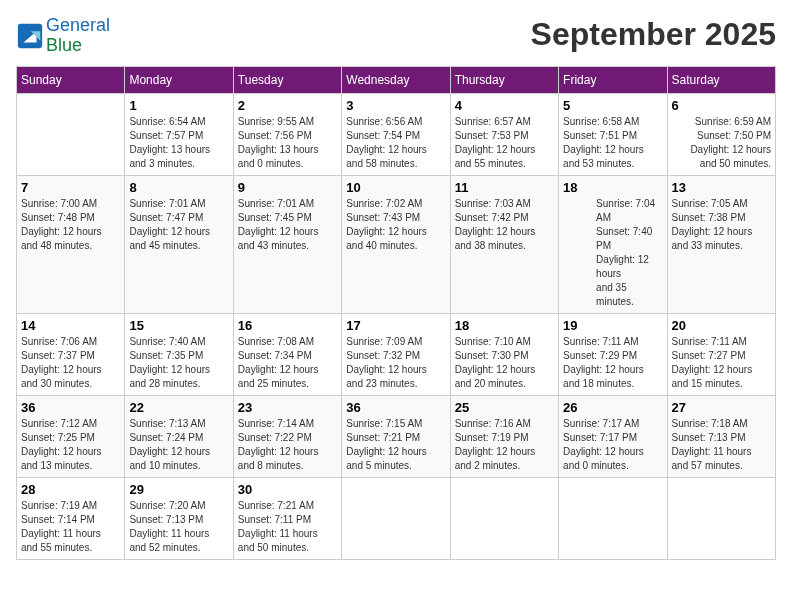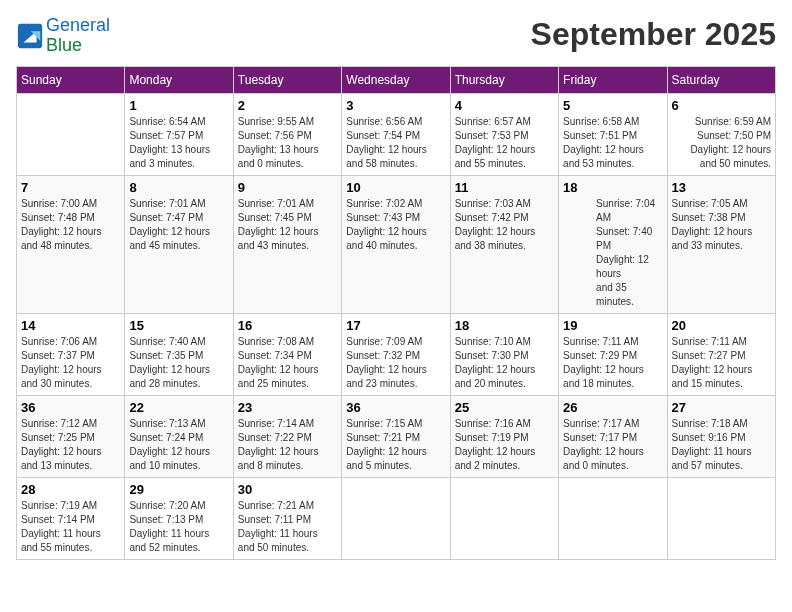--- a/index.html
+++ b/index.html
@@ -306,21 +306,21 @@
         <td>
           <div class="day-number">26</div>
           <div class="day-info" style="white-space: pre-line;">Sunrise: 7:17 AM
 Sunset: 7:17 PM
 Daylight: 12 hours
 and 0 minutes.</div>
         </td>
         <td>
           <div class="day-number">27</div>
           <div class="day-info" style="white-space: pre-line;">Sunrise: 7:18 AM
-Sunset: 9:16 PM
+Sunset: 7:13 PM
 Daylight: 11 hours
 and 57 minutes.</div>
         </td>
       </tr>
       <tr>
         <td>
           <div class="day-number">28</div>
           <div class="day-info" style="white-space: pre-line;">Sunrise: 7:19 AM
 Sunset: 7:14 PM
 Daylight: 11 hours

